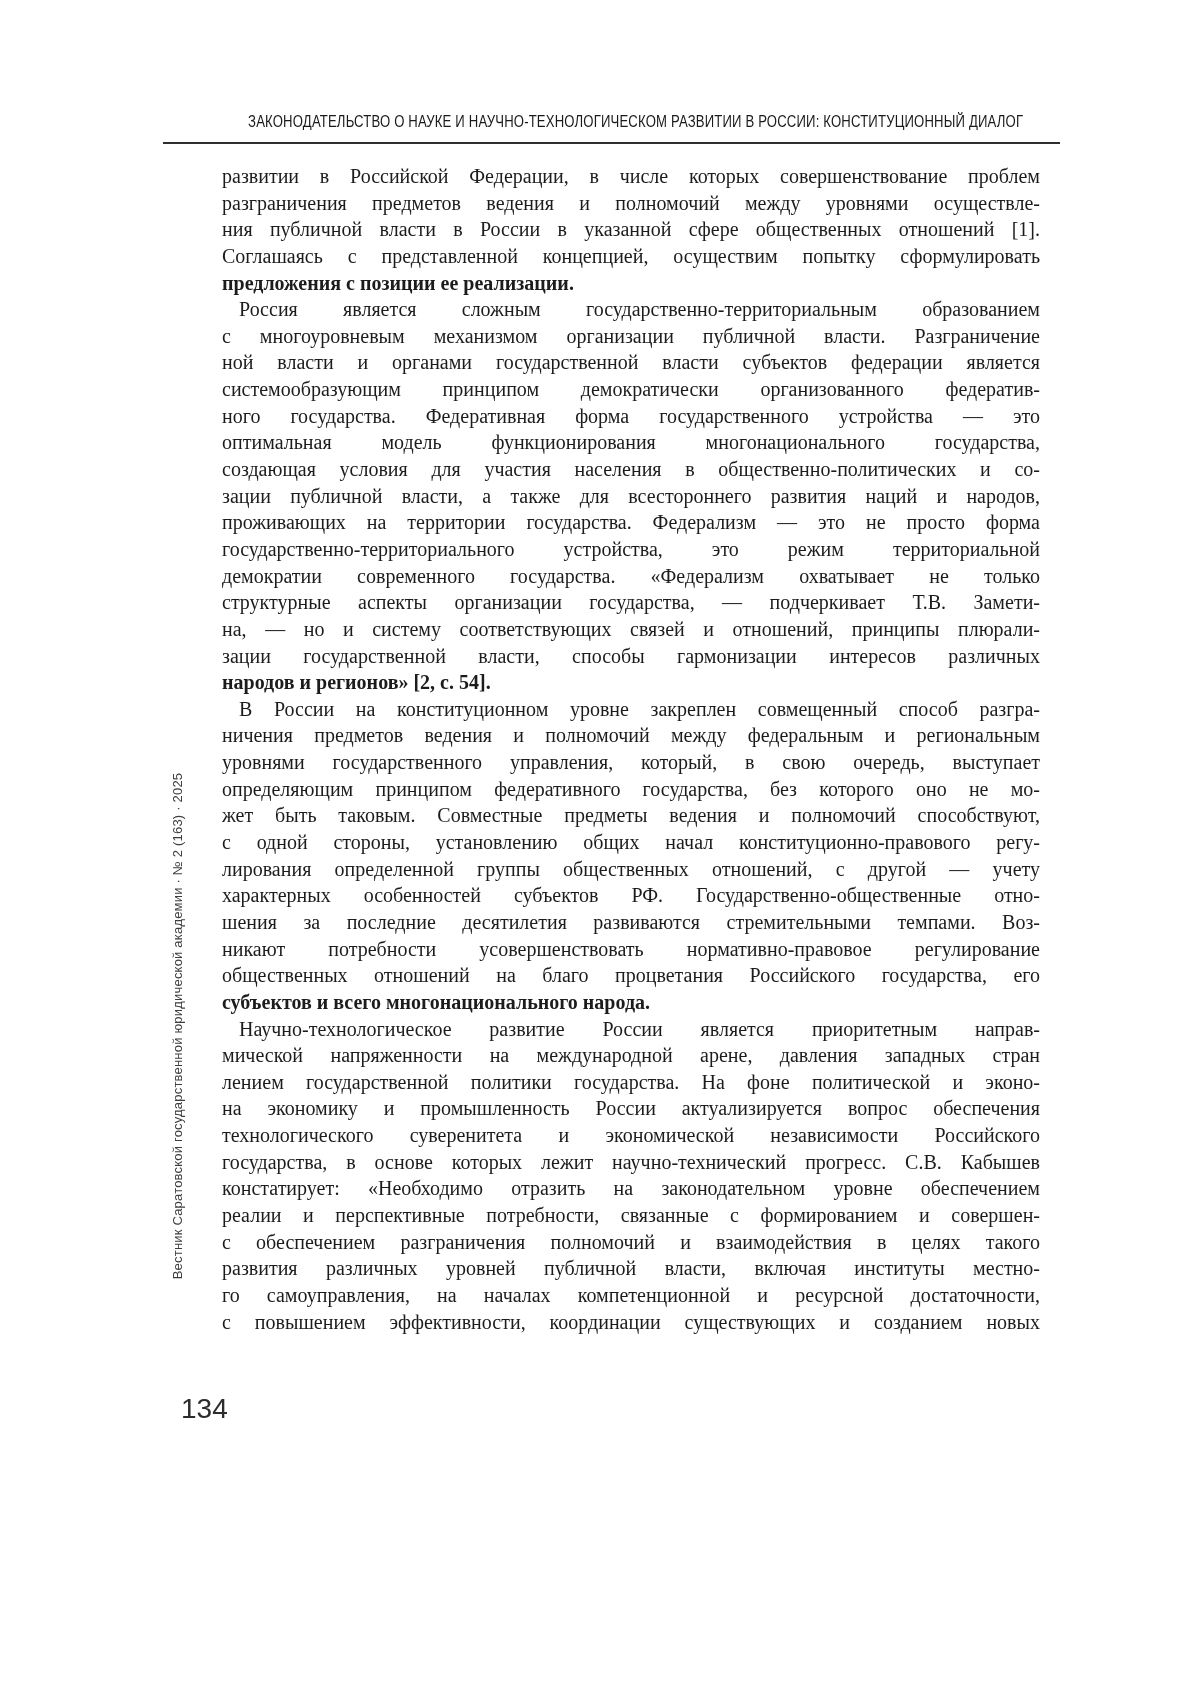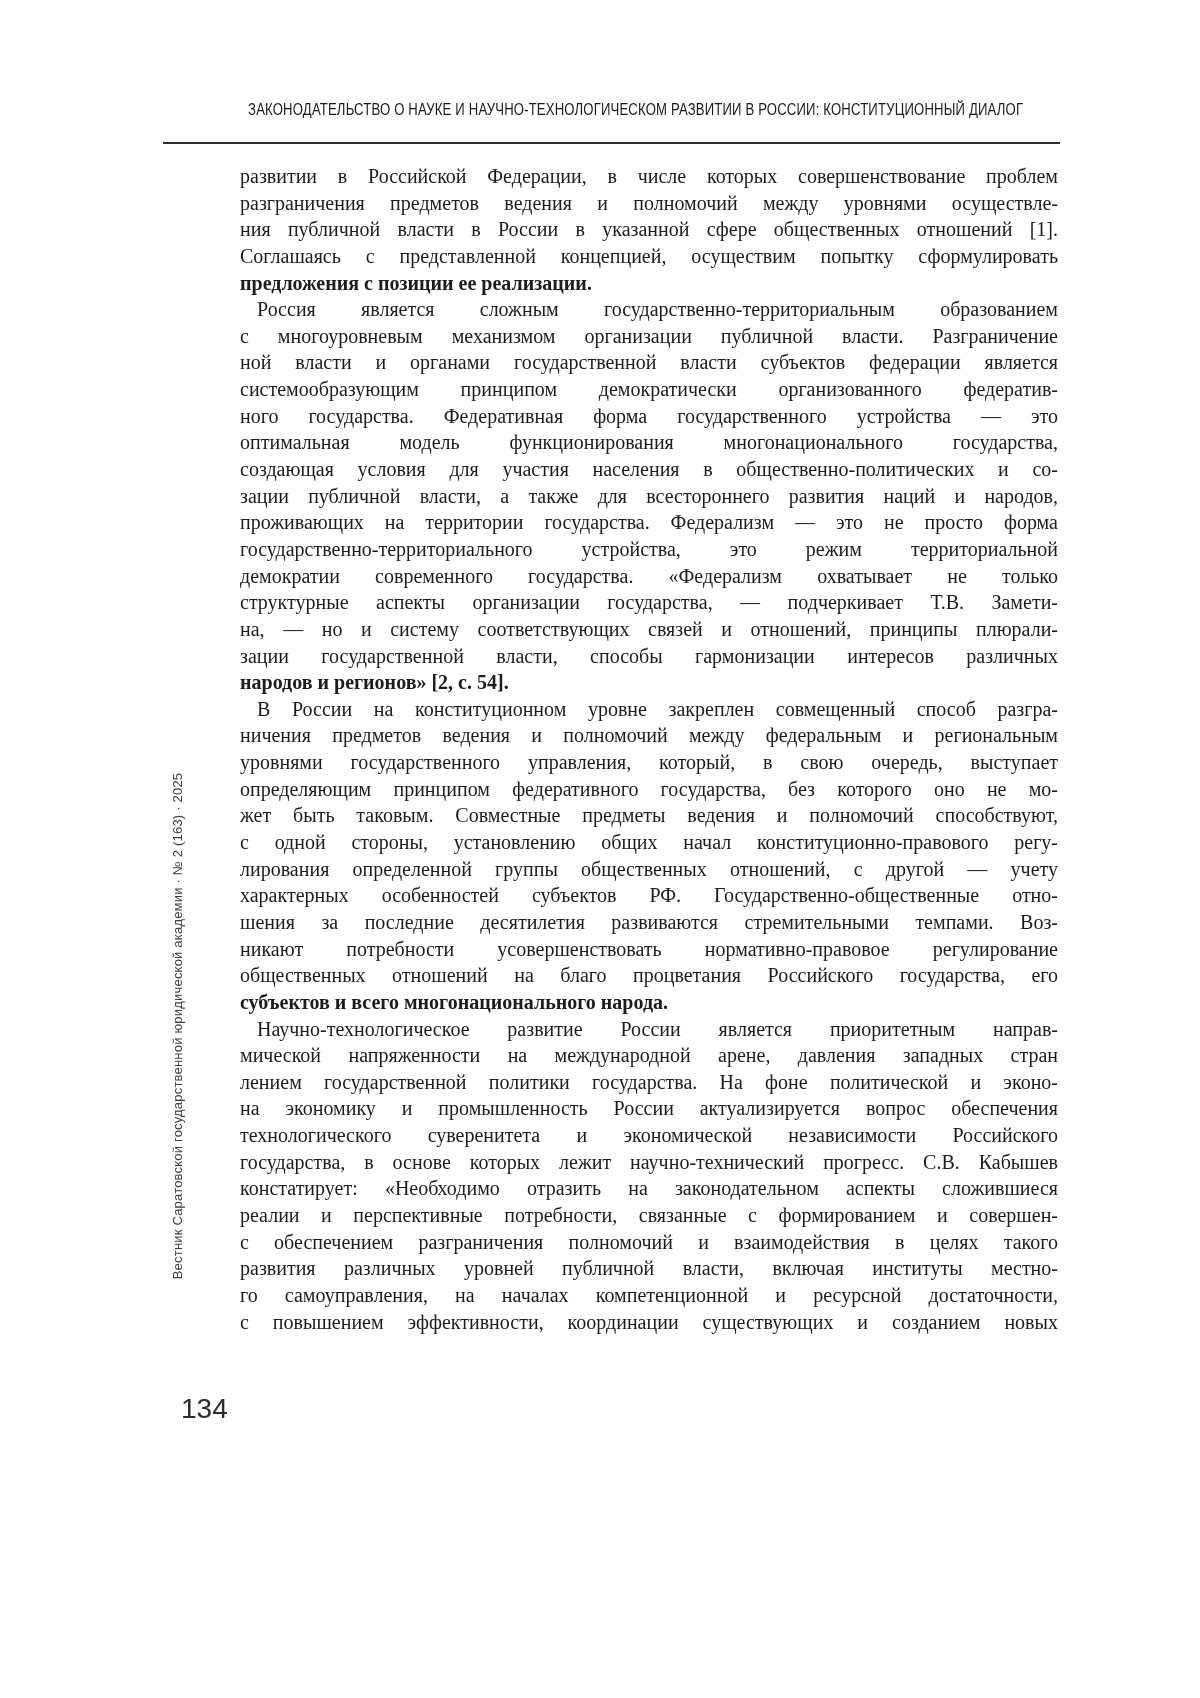--- a/index.html
+++ b/index.html
@@ -8,21 +8,21 @@
     width: 1200px;
     height: 1698px;
     background: #ffffff;
     font-family: "Liberation Serif", serif;
     color: #1f1f1f;
     overflow: hidden;
   }
   .running-head {
     position: absolute;
     left: 163px;
-    top: 101px;
+    top: 113px;
     width: 897px;
     text-align: center;
     font-family: "Liberation Sans", sans-serif;
     font-size: 16px;
     font-weight: 500;
     color: #1a1a1a;
     white-space: nowrap;
   }
   .running-head .squeeze {
     display: inline-block;
@@ -33,21 +33,21 @@
   .head-rule {
     position: absolute;
     left: 163px;
     top: 142px;
     width: 897px;
     height: 2px;
     background: #2e2e2e;
   }
   .article-body {
     position: absolute;
-    left: 240px;
+    left: 222px;
     top: 163px;
     width: 818px;
     font-size: 20px;
     line-height: 26.65px;
     color: #1c1c1c;
   }
   .line {
     text-align: justify;
     text-align-last: justify;
     white-space: normal;
@@ -120,21 +120,21 @@
       <div class="line">шения за последние десятилетия развиваются стремительными темпами. Воз-</div>
       <div class="line">никают потребности усовершенствовать нормативно-правовое регулирование</div>
       <div class="line">общественных отношений на благо процветания Российского государства, его</div>
       <div class="line flush">субъектов и всего многонационального народа.</div>
       <div class="line indent">Научно-технологическое развитие России является приоритетным направ-</div>
       <div class="line">мической напряженности на международной арене, давления западных стран</div>
       <div class="line">лением государственной политики государства. На фоне политической и эконо-</div>
       <div class="line">на экономику и промышленность России актуализируется вопрос обеспечения</div>
       <div class="line">технологического суверенитета и экономической независимости Российского</div>
       <div class="line">государства, в основе которых лежит научно-технический прогресс. С.В. Кабышев</div>
-      <div class="line">констатирует: «Необходимо отразить на законодательном аспекты сложившиеся</div>
+      <div class="line">констатирует: «Необходимо отразить на законодательном уровне обеспечением</div>
       <div class="line">реалии и перспективные потребности, связанные с формированием и совершен-</div>
       <div class="line">с обеспечением разграничения полномочий и взаимодействия в целях такого</div>
       <div class="line">развития различных уровней публичной власти, включая институты местно-</div>
       <div class="line">го самоуправления, на началах компетенционной и ресурсной достаточности,</div>
       <div class="line">с повышением эффективности, координации существующих и созданием новых</div>
     </div>
 
   <div class="sidebar-imprint">Вестник Саратовской государственной юридической академии · № 2 (163) · 2025</div>
 
   <div class="page-number">134</div>

